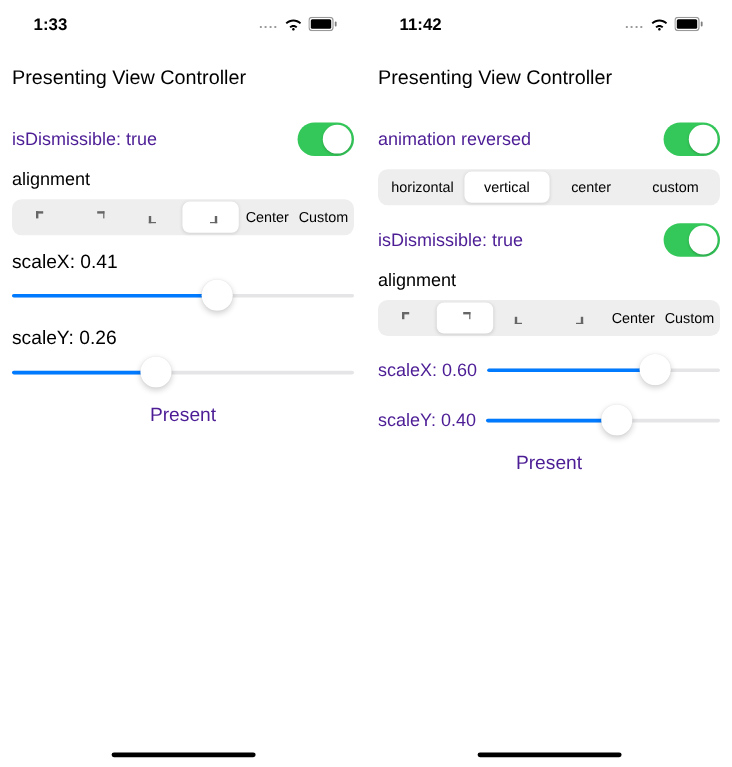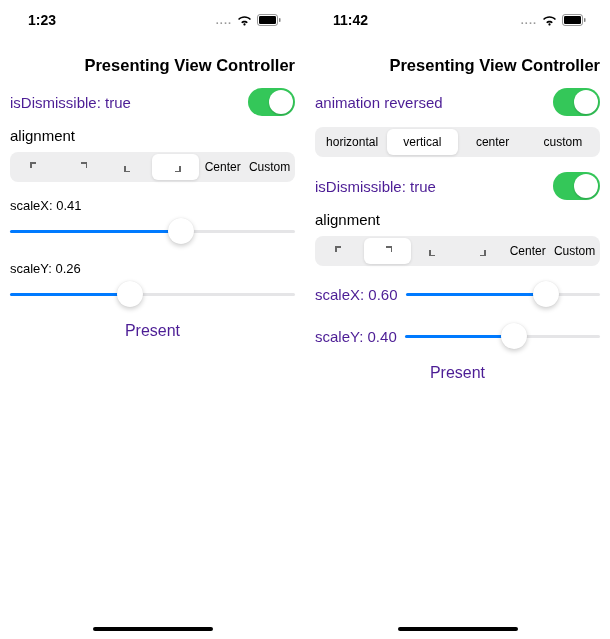--- a/index.html
+++ b/index.html
@@ -28,24 +28,24 @@
   }
   .status-right {
     display: flex;
     align-items: center;
     gap: 5px;
   }
   .content {
     padding: 0 10px;
   }
   .title {
-    text-align: right;
+    text-align: left;
     font-size: 16.5px;
-    font-weight: 700;
-    margin: 16px 0 12px;
+    font-weight: 400;
+    margin: 16px 0 26px;
   }
   .row {
     display: flex;
     align-items: center;
     justify-content: space-between;
     margin: 6px 0 10px;
     min-height: 30px;
   }
   .label {
     font-size: 15px;
@@ -112,21 +112,21 @@
   .corner.tr::before { top:0; right:0; width:6px; height:1.5px; }
   .corner.tr::after  { top:0; right:0; width:1.5px; height:6px; }
   .corner.bl::before { bottom:0; left:0; width:6px; height:1.5px; }
   .corner.bl::after  { bottom:0; left:0; width:1.5px; height:6px; }
   .corner.br::before { bottom:0; right:0; width:6px; height:1.5px; }
   .corner.br::after  { bottom:0; right:0; width:1.5px; height:6px; }
   .slider-row {
     margin: 10px 0 14px;
   }
   .slider-label {
-    font-size: 13px;
+    font-size: 16px;
     margin-bottom: 4px;
     display: inline-block;
   }
   .slider {
     display: flex;
     align-items: center;
     position: relative;
     height: 28px;
     cursor: pointer;
   }
@@ -182,21 +182,21 @@
     font-size: 11px;
     letter-spacing: 1px;
     color: #999;
   }
 </style>
 </head>
 <body>
 
 <div class="phone">
   <div class="status-bar">
-    <span>1:23</span>
+    <span>1:33</span>
     <div class="status-right">
       <span class="cell-dots">....</span>
       <svg width="15" height="11" viewBox="0 0 15 11">
           <path d="M7.5 10.5c.6 0 1.1-.5 1.1-1.1 0-.6-.5-1.1-1.1-1.1s-1.1.5-1.1 1.1c0 .6.5 1.1 1.1 1.1zm-3.3-3.3l1.1 1.1c1.2-1.2 3.2-1.2 4.4 0l1.1-1.1c-1.8-1.8-4.8-1.8-6.6 0zM1 4l1.1 1.1c3-3 7.8-3 10.8 0L14 4C10.4.4 4.6.4 1 4z" fill="#000"></path>
         </svg>
       <svg width="24" height="12" viewBox="0 0 24 12">
           <rect x="0.5" y="0.5" width="20" height="11" rx="2.5" fill="none" stroke="#000" stroke-opacity=".4"></rect>
           <rect x="2" y="2" width="17" height="8" rx="1.3" fill="#000"></rect>
           <rect x="22" y="4" width="1.5" height="4" rx=".7" fill="#000" fill-opacity=".5"></rect>
         </svg>

